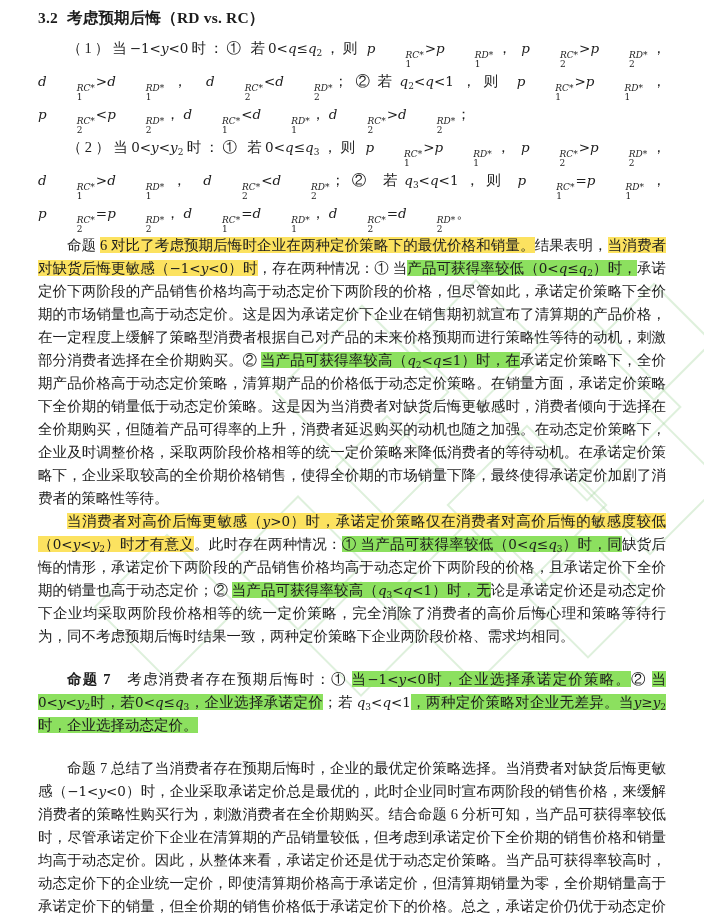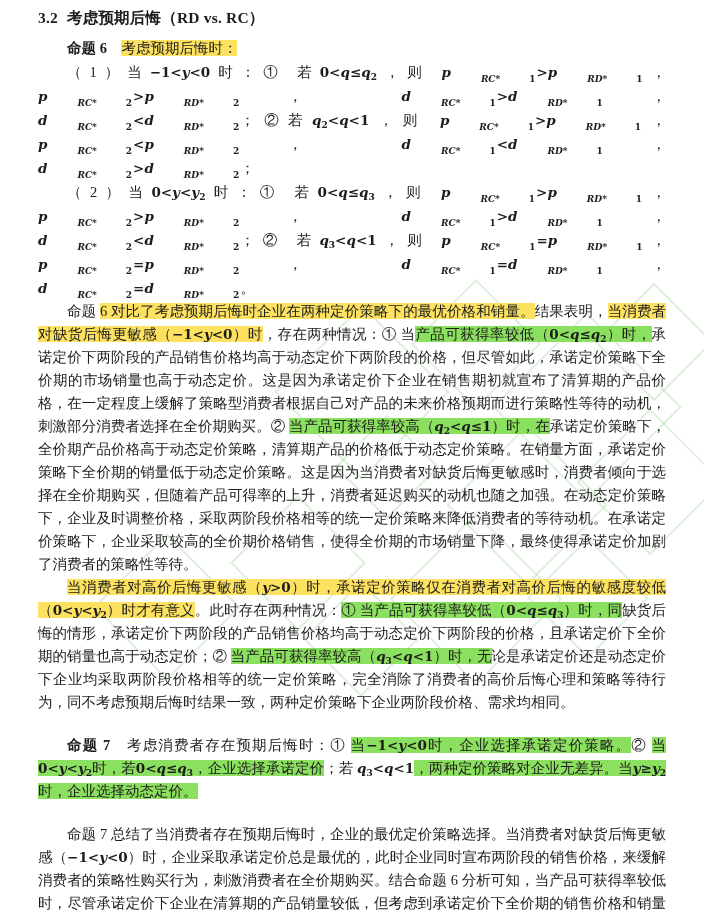--- a/index.html
+++ b/index.html
@@ -18,25 +18,25 @@
   h3.heading .num{margin-right:9px;}
   .para{
     font-size:14.5px;line-height:23px;margin:0;
     text-align:justify;text-indent:2em;
   }
   .prop{line-height:24px;}
   .mt6{margin-top:20px;}
   .hl-y{background:var(--hl-y,#fce260);}
   .hl-g{background:var(--hl-g,#8ce05f);}
   .b{font-weight:bold;}
-  .math{font-family:"DejaVu Serif",serif;font-weight:bold;white-space:nowrap;font-size:13.5px;}
+  .math{font-family:"DejaVu Serif",serif;font-weight:normal;white-space:nowrap;font-size:13.5px;}
   .math .mi{font-style:italic;}
   .math .mo{font-style:normal;}
   .math sub{font-size:9px;line-height:1;vertical-align:-3px;}
-  .ss{display:inline-flex;align-items:flex-start;vertical-align:-5px;line-height:1;margin:0 1px;}
+  .ss{display:inline-flex;flex-direction:column;align-items:flex-start;vertical-align:-5px;line-height:1;margin:0 1px;}
   .ss .sp,.ss .sb{display:block;font-size:9px;line-height:9px;white-space:nowrap;}
 </style>
 </head>
 <body>
 
 <div class="page">
 
   <div class="wm-layer">
     <div class="wm" style="left:300px;top:330px;width:120px;height:120px;"></div>
     <div class="wm" style="left:430px;top:298px;width:88px;height:88px;"></div>
@@ -49,21 +49,20 @@
     <div class="wm" style="left:415px;top:538px;width:118px;height:118px;"></div>
     <div class="wm" style="left:115px;top:555px;width:100px;height:100px;"></div>
     <div class="wm" style="left:320px;top:598px;width:78px;height:78px;"></div>
     <div class="wm" style="left:545px;top:555px;width:82px;height:82px;"></div>
   </div>
 
   <div class="content">
 
     <h3 class="heading"><span class="num">3.2</span><span>考虑预期后悔（RD vs. RC）</span></h3>
 
-    <p class="para prop"><span class="b">命题 6</span><span>　</span><span class="hl-y">考虑预期后悔时：</span></p>
 
     <p class="para prop"><span>（1）当</span><span class="math"><span class="mo">−1&lt;</span><span class="mi">y</span><span class="mo">&lt;0</span></span><span>时：① 若</span><span class="math"><span class="mo">0&lt;</span><span class="mi">q</span><span class="mo">≤</span><span class="mi">q</span><sub><span class="mo">2</span></sub></span><span>，则 </span><span class="math"><span class="mi">p</span><span class="ss">
             <span class="sp"><span class="mi">RC</span><span class="mo">*</span></span>
             <span class="sb"><span class="mo">1</span></span>
           </span><span class="mo">&gt;</span><span class="mi">p</span><span class="ss">
             <span class="sp"><span class="mi">RD</span><span class="mo">*</span></span>
             <span class="sb"><span class="mo">1</span></span>
           </span></span><span>， </span><span class="math"><span class="mi">p</span><span class="ss">
             <span class="sp"><span class="mi">RC</span><span class="mo">*</span></span>
             <span class="sb"><span class="mo">2</span></span>

